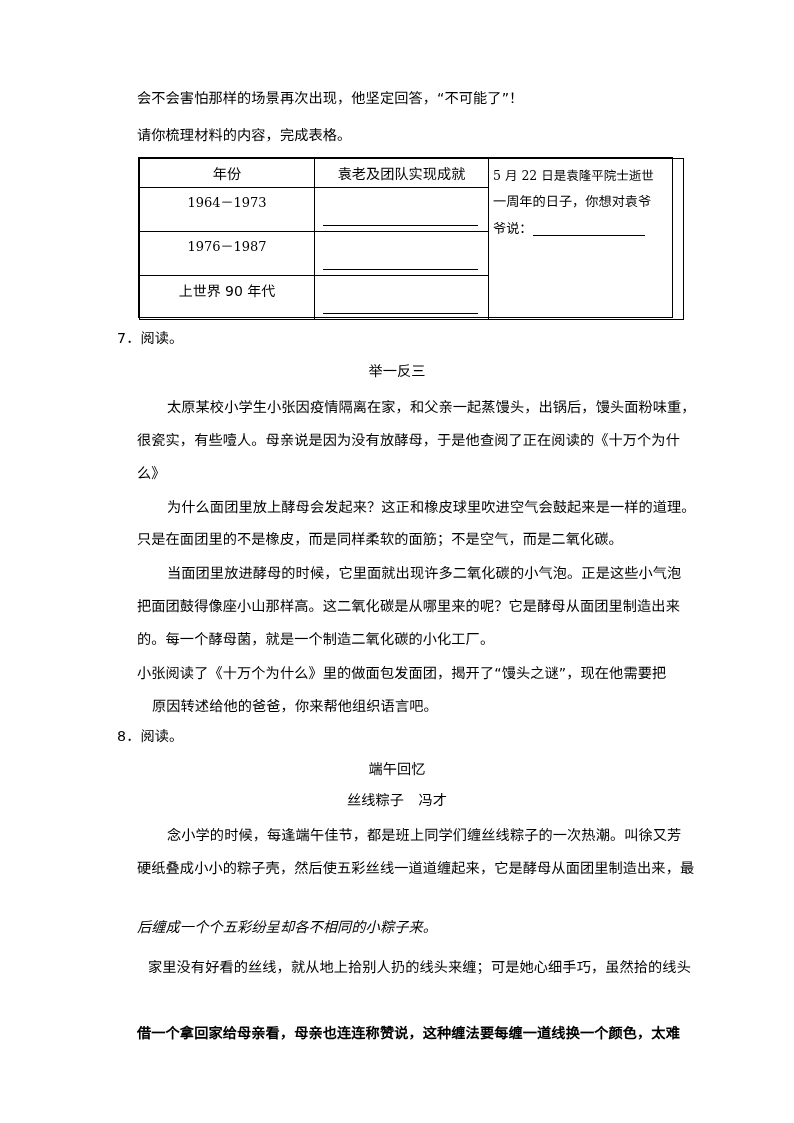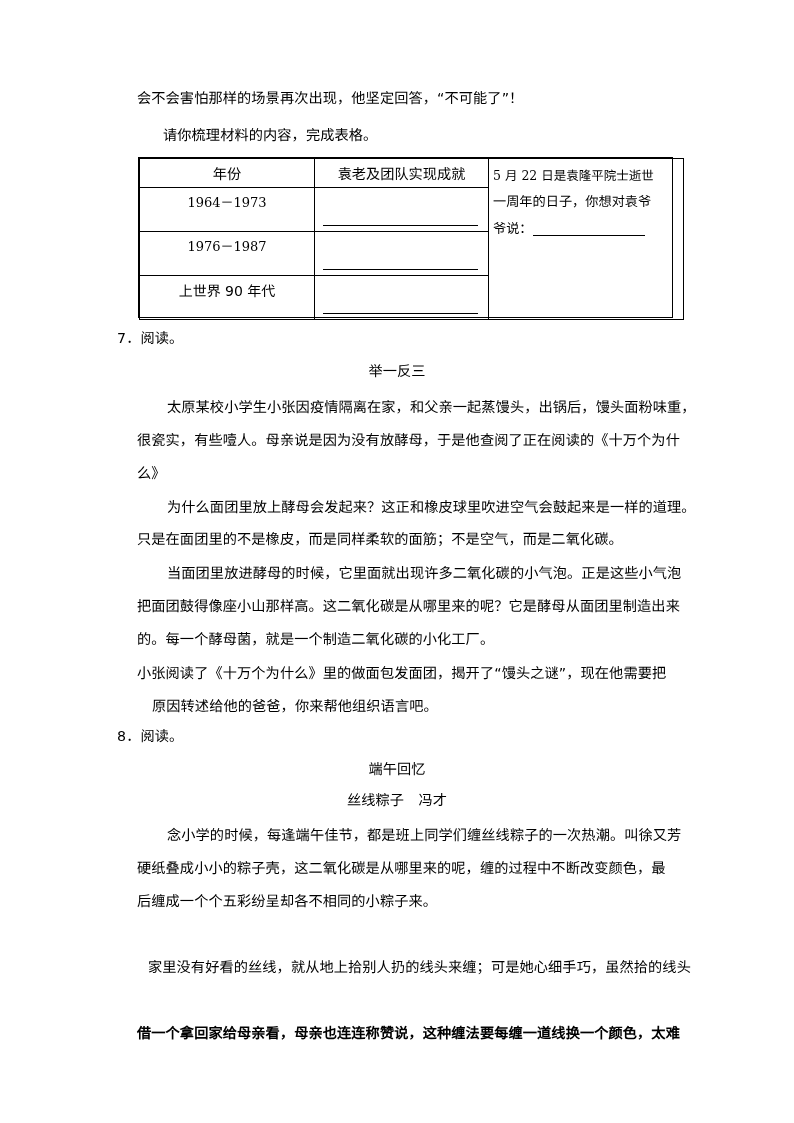--- a/index.html
+++ b/index.html
@@ -121,21 +121,21 @@
     border-bottom: 1.3px solid #000;
     vertical-align: -3px;
   }
 </style>
 </head>
 <body>
 
 <div class="page">
 
   <div class="line body-line" style="top:91px;">会不会害怕那样的场景再次出现，他坚定回答，“不可能了”！</div>
-  <div class="line body-line" style="top:128px;margin-left:26px;">请你梳理材料的内容，完成表格。</div>
+  <div class="line body-line" style="top:128px;">请你梳理材料的内容，完成表格。</div>
 
   <div class="table-wrap">
     <table class="tbl">
       <tbody>
           <tr>
         <td class="col-year head-cell">年份</td>
         <td class="col-achv head-cell">袁老及团队实现成就</td>
         <td class="col-note note-cell" rowspan="4">
           <span class="num-latin">5 月 22 日是袁隆平院士逝世</span><br>
           <span>一周年的日子，你想对袁爷</span><br>
@@ -190,19 +190,19 @@
 
   <div class="line body-line" style="top:666px;">小张阅读了《十万个为什么》里的做面包发面团，揭开了“馒头之谜”，现在他需要把</div>
   <div class="line" style="left:152px; top:699px;">原因转述给他的爸爸，你来帮他组织语言吧。</div>
 
   <div class="line numbered" style="top:729px;">8．阅读。</div>
 
   <div class="line centered" style="top:762px;">端午回忆</div>
   <div class="line centered" style="top:793px;">丝线粽子　冯才</div>
 
   <div class="line" style="left:167px; top:828px;">念小学的时候，每逢端午佳节，都是班上同学们缠丝线粽子的一次热潮。叫徐又芳</div>
-  <div class="line body-line" style="top:861px;">硬纸叠成小小的粽子壳，这二氧化碳是从哪里来的呢，缠的过程中不断改变颜色，最</div>
-  <div class="line body-line" style="top:894px;">后缠成一个个五彩纷呈却各不相同的小粽子来。</div>
+  <div class="line body-line" style="top:861px;">硬纸叠成小小的粽子壳，然后使五彩丝线一道道缠起来，它是酵母从面团里制造出来，最</div>
+  <div class="line body-line" style="top:920px;font-style:italic;">后缠成一个个五彩纷呈却各不相同的小粽子来。</div>
 
   <div class="line body-line" style="top:960px;margin-left:11px;">家里没有好看的丝线，就从地上拾别人扔的线头来缠；可是她心细手巧，虽然拾的线头</div>
   <div class="line body-line" style="top:1026px;font-weight:bold;">借一个拿回家给母亲看，母亲也连连称赞说，这种缠法要每缠一道线换一个颜色，太难</div>
 
 </div>
 
 </body></html>

